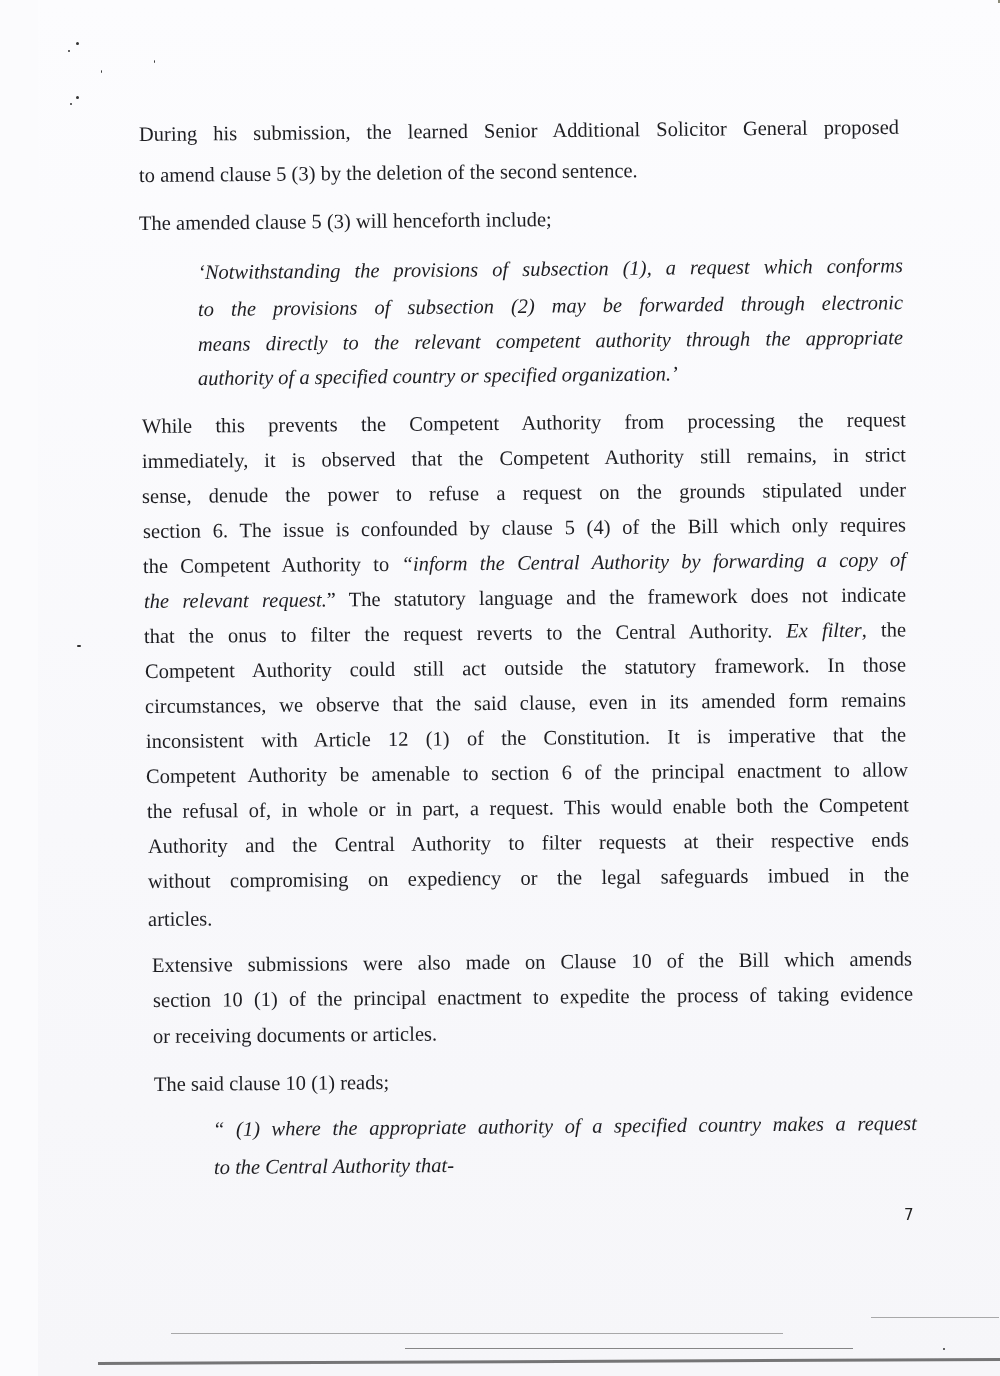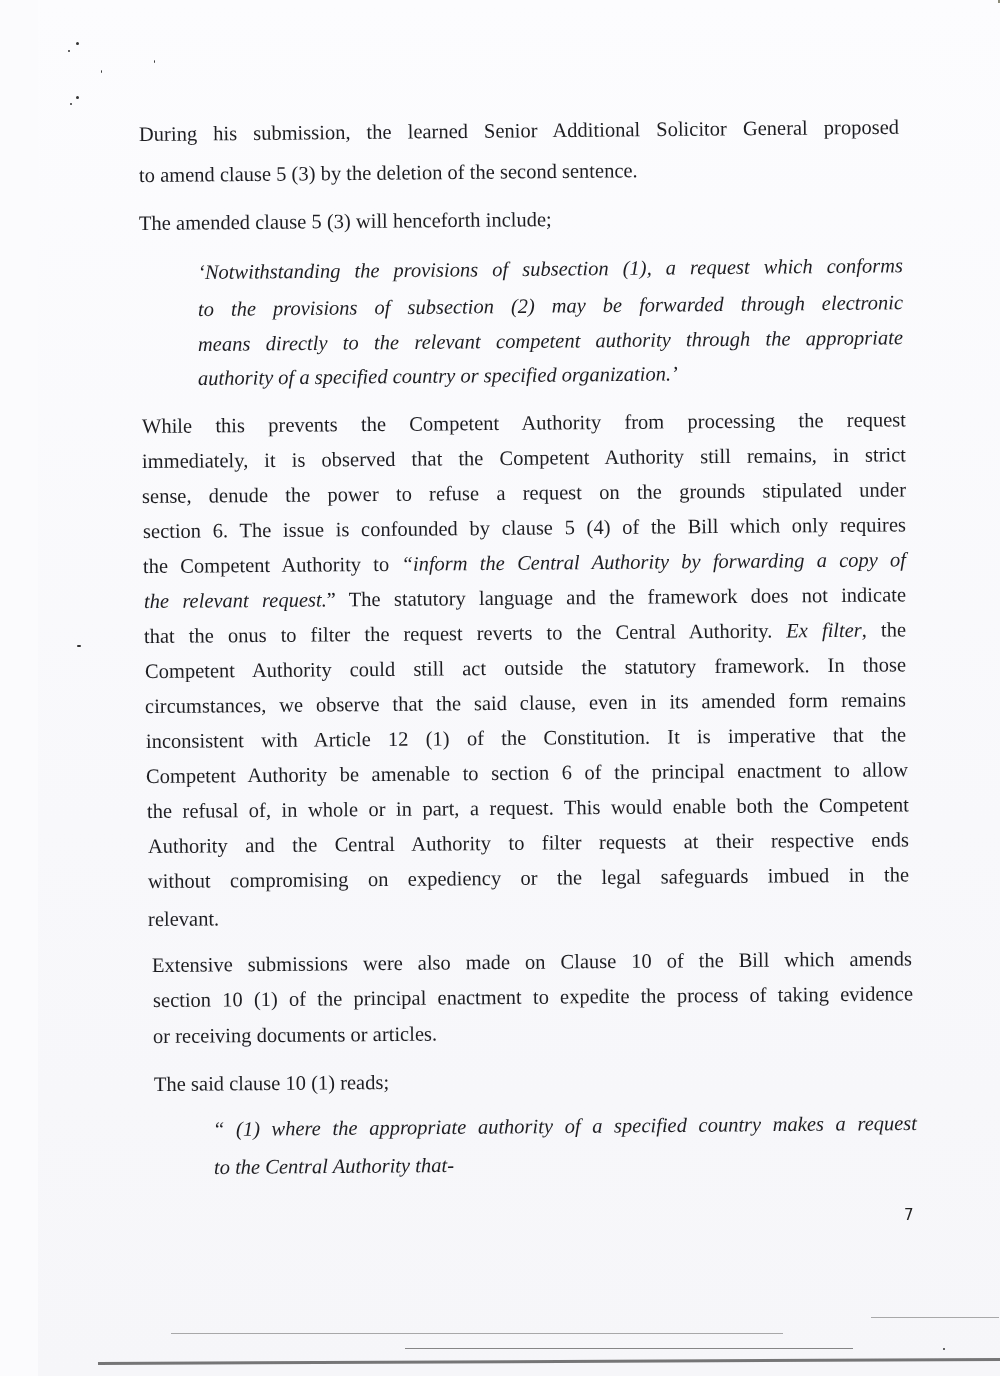--- a/index.html
+++ b/index.html
@@ -63,21 +63,21 @@
   <div class="line just" style="left:105px;top:556px;width:763px;transform:rotate(-0.5deg);"><span>the Competent Authority to </span><i>“inform the Central Authority by forwarding a copy of</i></div>
   <div class="line just" style="left:106px;top:591px;width:762px;transform:rotate(-0.5deg);"><i>the relevant request.</i><span>” The statutory language and the framework does not indicate</span></div>
   <div class="line just" style="left:106px;top:626px;width:762px;transform:rotate(-0.5deg);"><span>that the onus to filter the request reverts to the Central Authority. </span><i>Ex filter</i><span>, the</span></div>
   <div class="line just" style="left:107px;top:661px;width:761px;transform:rotate(-0.5deg);">Competent Authority could still act outside the statutory framework. In those</div>
   <div class="line just" style="left:107px;top:696px;width:761px;transform:rotate(-0.5deg);">circumstances, we observe that the said clause, even in its amended form remains</div>
   <div class="line just" style="left:108px;top:731px;width:760px;transform:rotate(-0.5deg);">inconsistent with Article 12 (1) of the Constitution. It is imperative that the</div>
   <div class="line just" style="left:108px;top:766px;width:762px;transform:rotate(-0.5deg);">Competent Authority be amenable to section 6 of the principal enactment to allow</div>
   <div class="line just" style="left:109px;top:801px;width:762px;transform:rotate(-0.5deg);">the refusal of, in whole or in part, a request. This would enable both the Competent</div>
   <div class="line just" style="left:110px;top:836px;width:761px;transform:rotate(-0.5deg);">Authority and the Central Authority to filter requests at their respective ends</div>
   <div class="line just" style="left:110px;top:871px;width:761px;transform:rotate(-0.5deg);">without compromising on expediency or the legal safeguards imbued in the</div>
-  <div class="line" style="left:110px;top:909px;transform:rotate(-0.5deg);">relevant.</div>
+  <div class="line" style="left:110px;top:909px;transform:rotate(-0.5deg);">articles.</div>
 
   <div class="line just" style="left:114px;top:955px;width:760px;transform:rotate(-0.5deg);">Extensive submissions were also made on Clause 10 of the Bill which amends</div>
   <div class="line just" style="left:115px;top:990px;width:760px;transform:rotate(-0.5deg);">section 10 (1) of the principal enactment to expedite the process of taking evidence</div>
   <div class="line" style="left:115px;top:1026px;transform:rotate(-0.5deg);">or receiving documents or articles.</div>
 
   <div class="line" style="left:116px;top:1074px;transform:rotate(-0.5deg);">The said clause 10 (1) reads;</div>
 
   <div class="line just" style="left:175px;top:1119px;width:704px;transform:rotate(-0.5deg);"><i>“ (1) where the appropriate authority of a specified country makes a request</i></div>
   <div class="line" style="left:176px;top:1157px;transform:rotate(-0.5deg);"><i>to the Central Authority that-</i></div>
 

